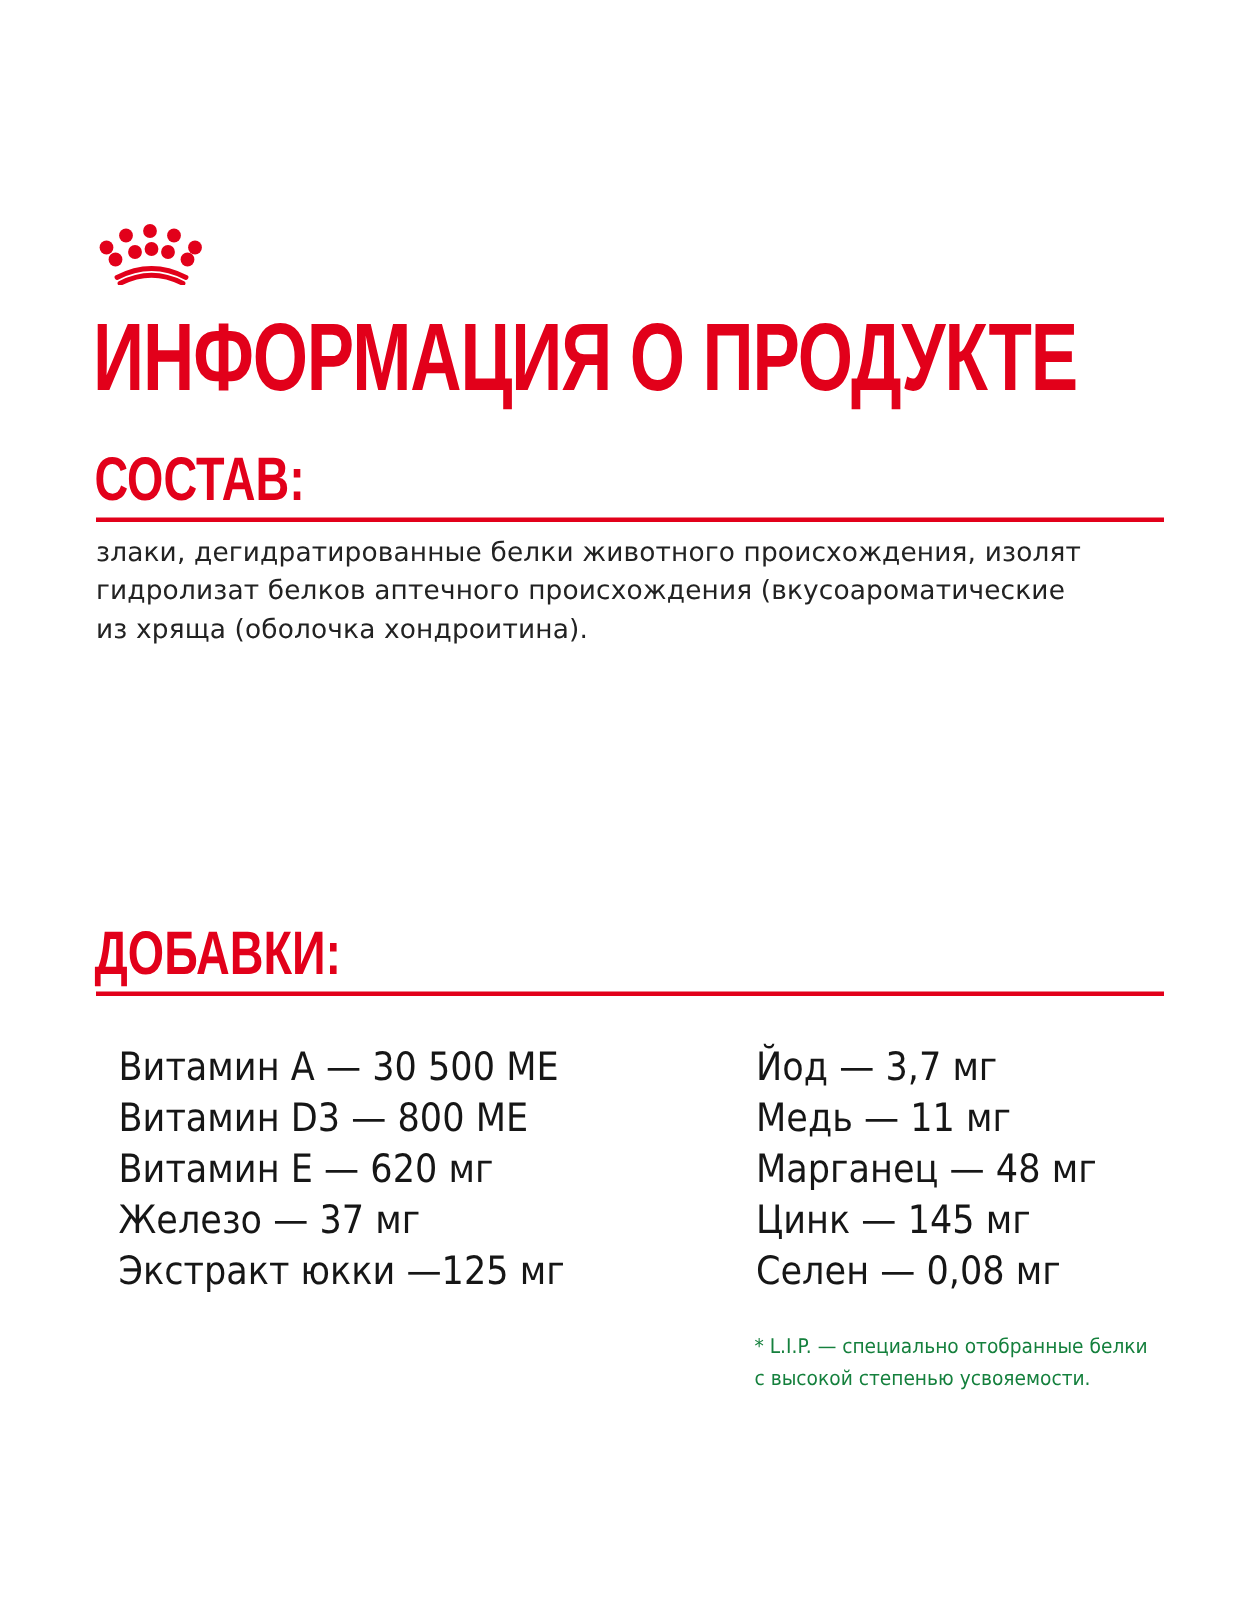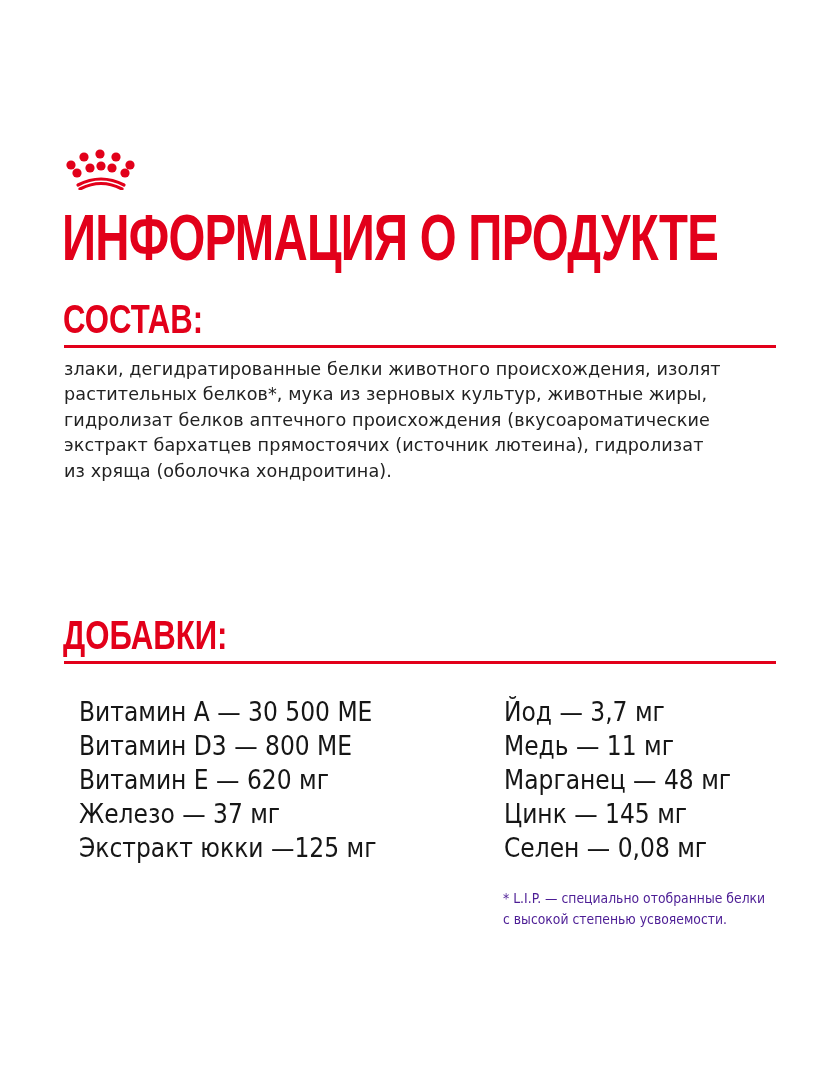--- a/index.html
+++ b/index.html
@@ -92,21 +92,21 @@
     .additives.left { left: 63px; }
     .additives.right { left: 488px; }
     .footnote {
       position: absolute;
       left: 503px;
       top: 888px;
       width: 300px;
       font-family: "DejaVu Sans", sans-serif;
       font-size: 13.5px;
       line-height: 21px;
-      color: #4c1d95;
+      color: #15803d;
     }
     .footnote span {
       display: block;
       white-space: nowrap;
       transform: scaleX(0.92);
       transform-origin: left center;
     }
   </style>
 </head>
 <body>
@@ -128,23 +128,21 @@
   <path d="M16 41 Q37 30 58 41" stroke="#e2001a" stroke-width="3.2" fill="none" stroke-linecap="round"></path>
 </svg>
 
 <h1 class="title">ИНФОРМАЦИЯ О ПРОДУКТЕ</h1>
 
 <h2 class="section-heading" style="top:294px;">СОСТАВ:</h2>
 <div class="rule" style="top:345px;"></div>
 
 <p class="composition">
   <span class="line">злаки, дегидратированные белки животного происхождения, изолят</span>
-  <span class="line">растительных белков*, мука из зерновых культур, животные жиры,</span>
   <span class="line">гидролизат белков аптечного происхождения (вкусоароматические</span>
-  <span class="line">экстракт бархатцев прямостоячих (источник лютеина), гидролизат</span>
   <span class="line">из хряща (оболочка хондроитина).</span>
 </p>
 
 <h2 class="section-heading" style="top:610px;">ДОБАВКИ:</h2>
 <div class="rule" style="top:661px;"></div>
 
 <ul class="additives left">
   <li>Витамин А — 30 500 МЕ</li>
   <li>Витамин D3 — 800 МЕ</li>
   <li>Витамин Е — 620 мг</li>

